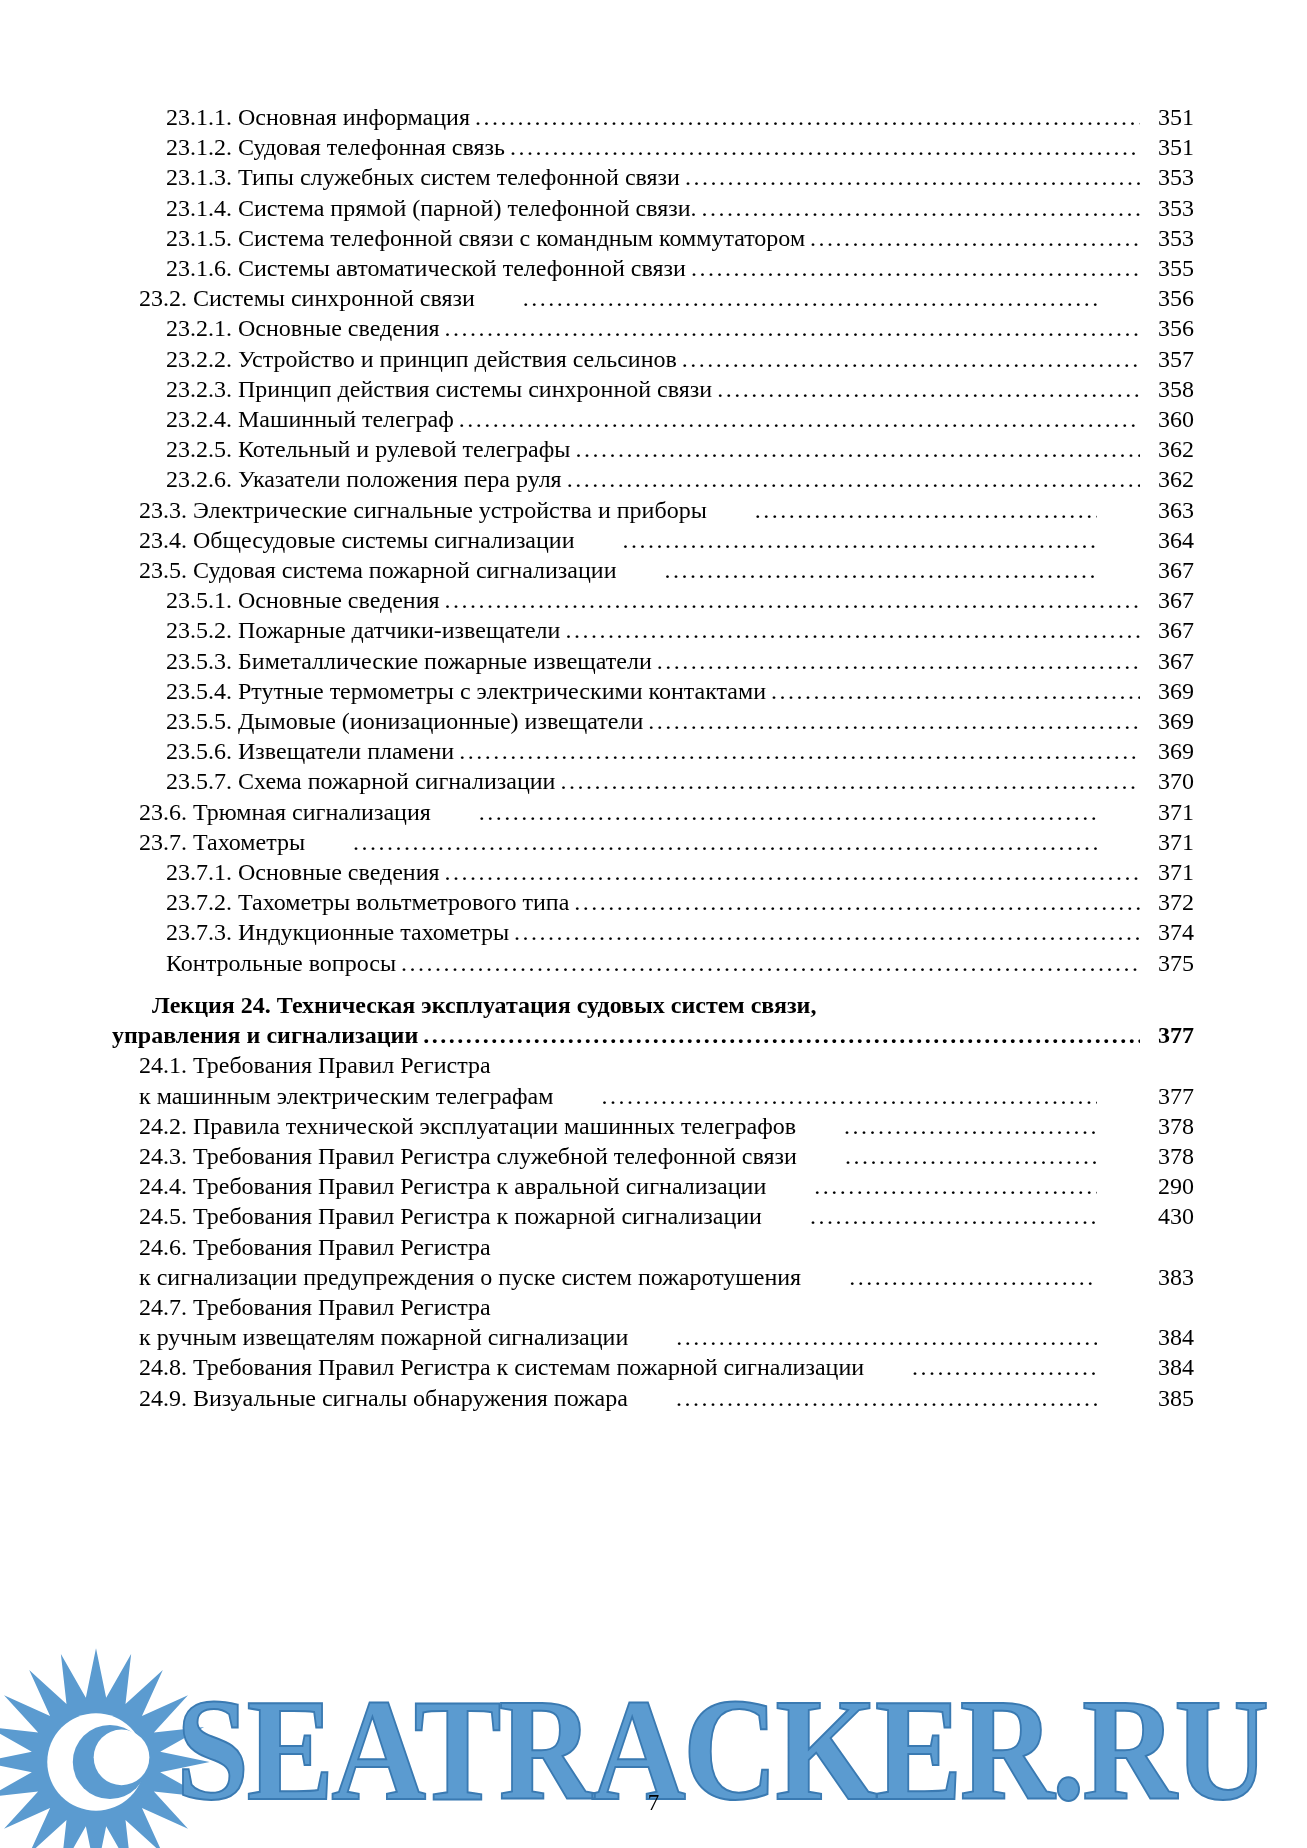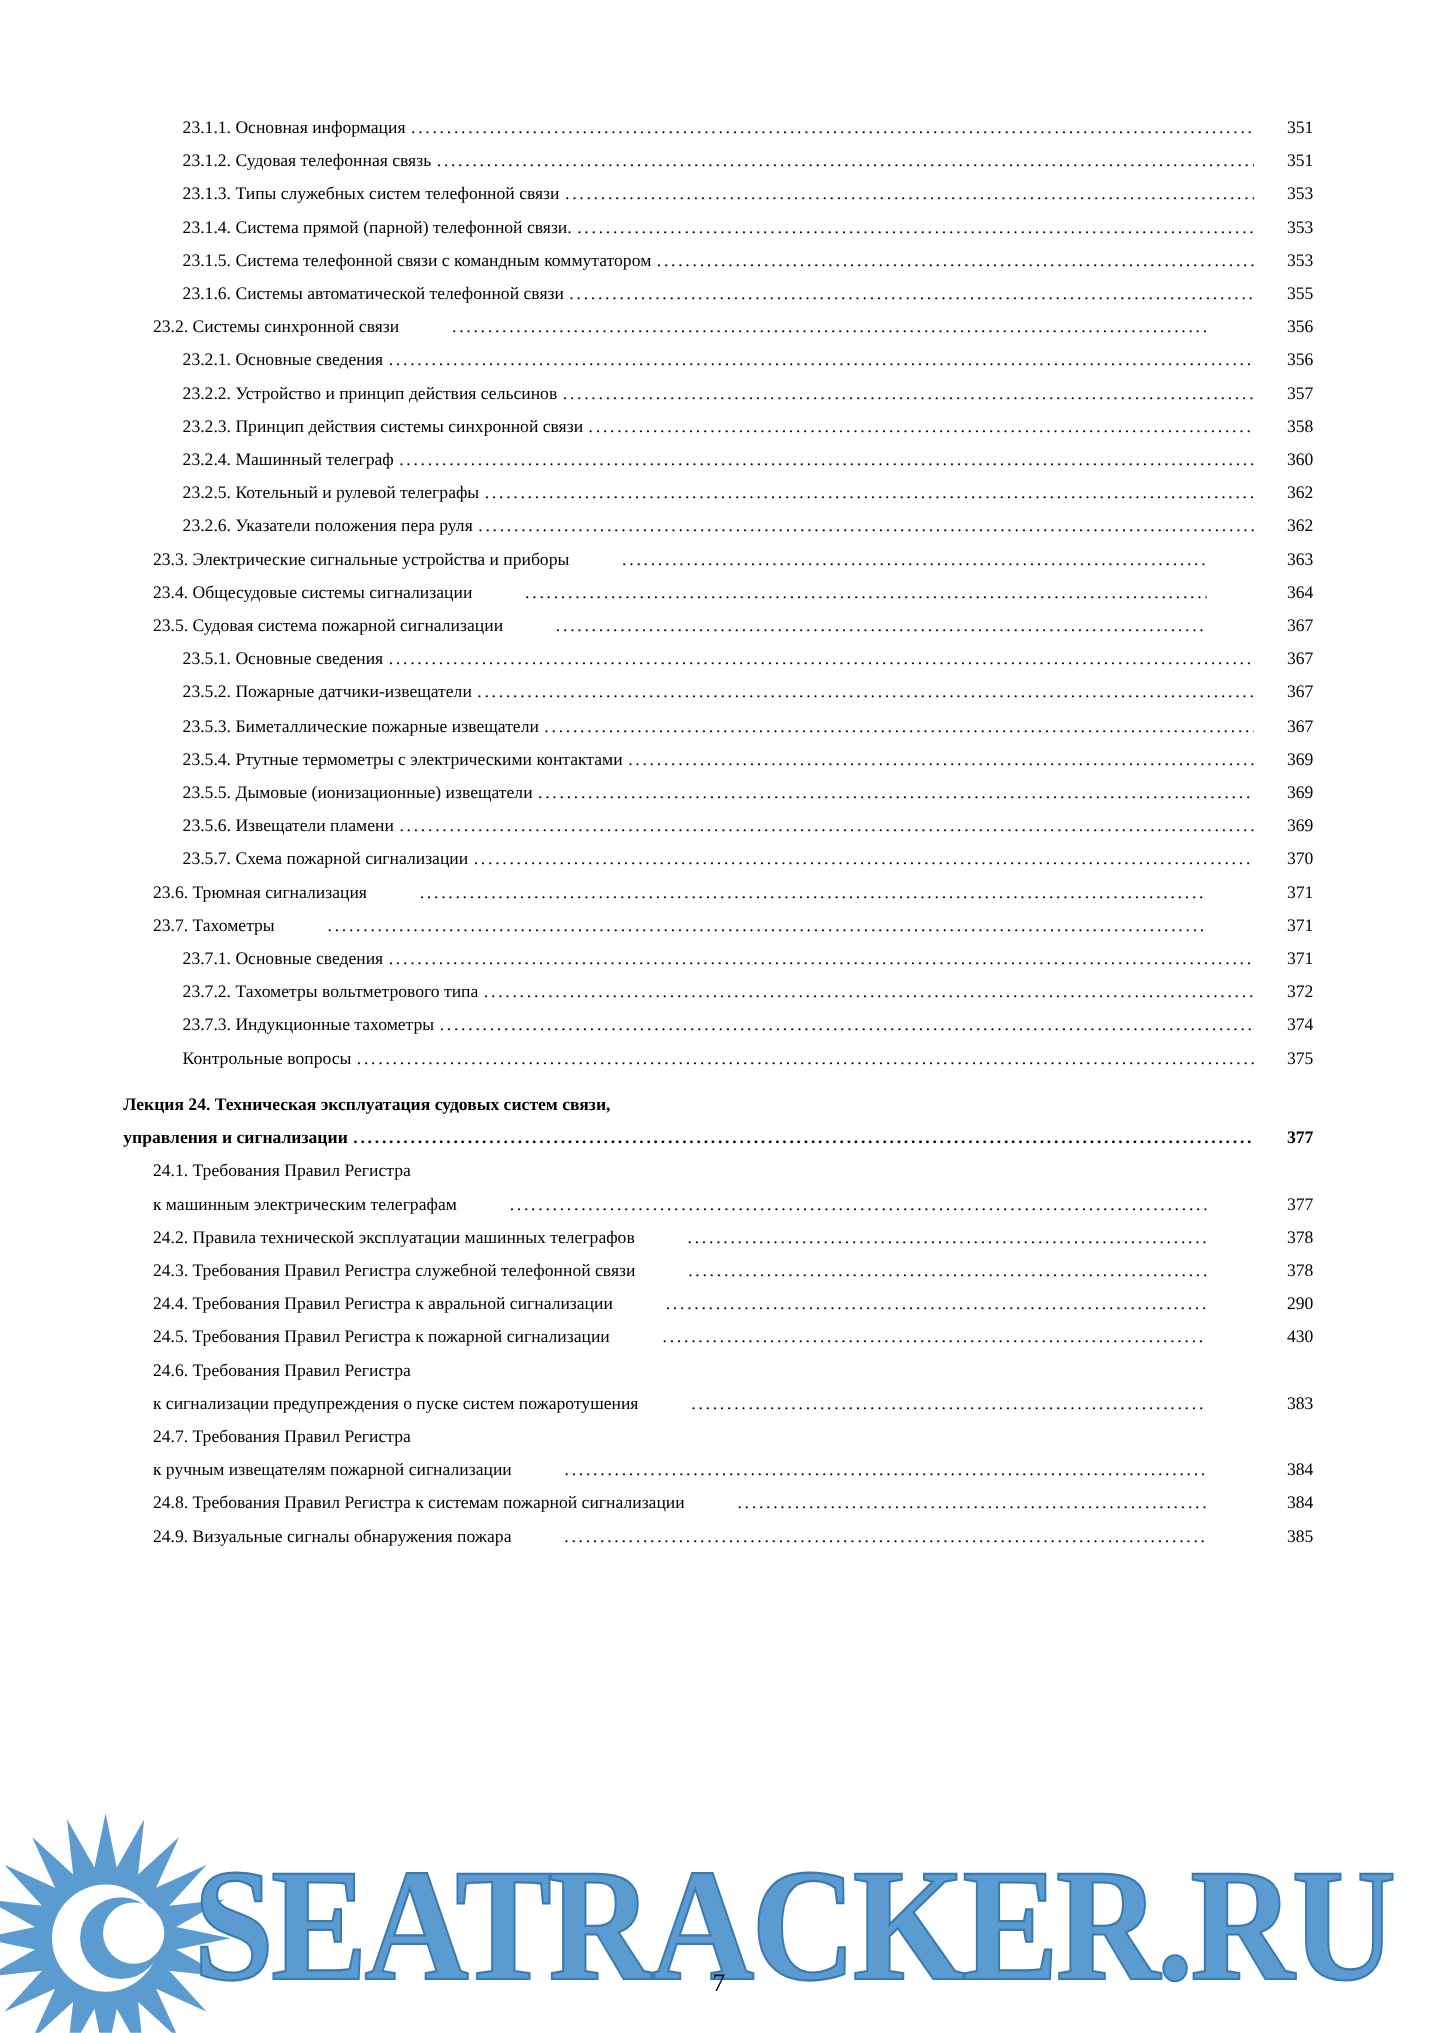--- a/index.html
+++ b/index.html
@@ -15,27 +15,27 @@
   
   .toc {
     position: absolute;
     left: 112px;
     top: 102px;
     width: 1082px;
   }
   .row {
     display: flex;
     align-items: baseline;
-    font-size: 16px;
+    font-size: 24px;
     line-height: 30.2px;
   }
   .row.indent-1 { padding-left: 27px; gap: 43px; }
   .row.indent-2 { padding-left: 54px; }
   .row.bold { font-weight: bold; }
-  .row.space-before { margin-top: 12px; }
+  .row.space-before { margin-top: 12px; margin-left: 40px; }
   .entry-text { white-space: nowrap; }
   .leader {
     flex: 1 1 auto;
     overflow: hidden;
     white-space: nowrap;
     margin: 0 4px 0 5px;
     min-width: 12px;
   }
   .leader::after {
     content: "....................................................................................................................................................................................................................";

